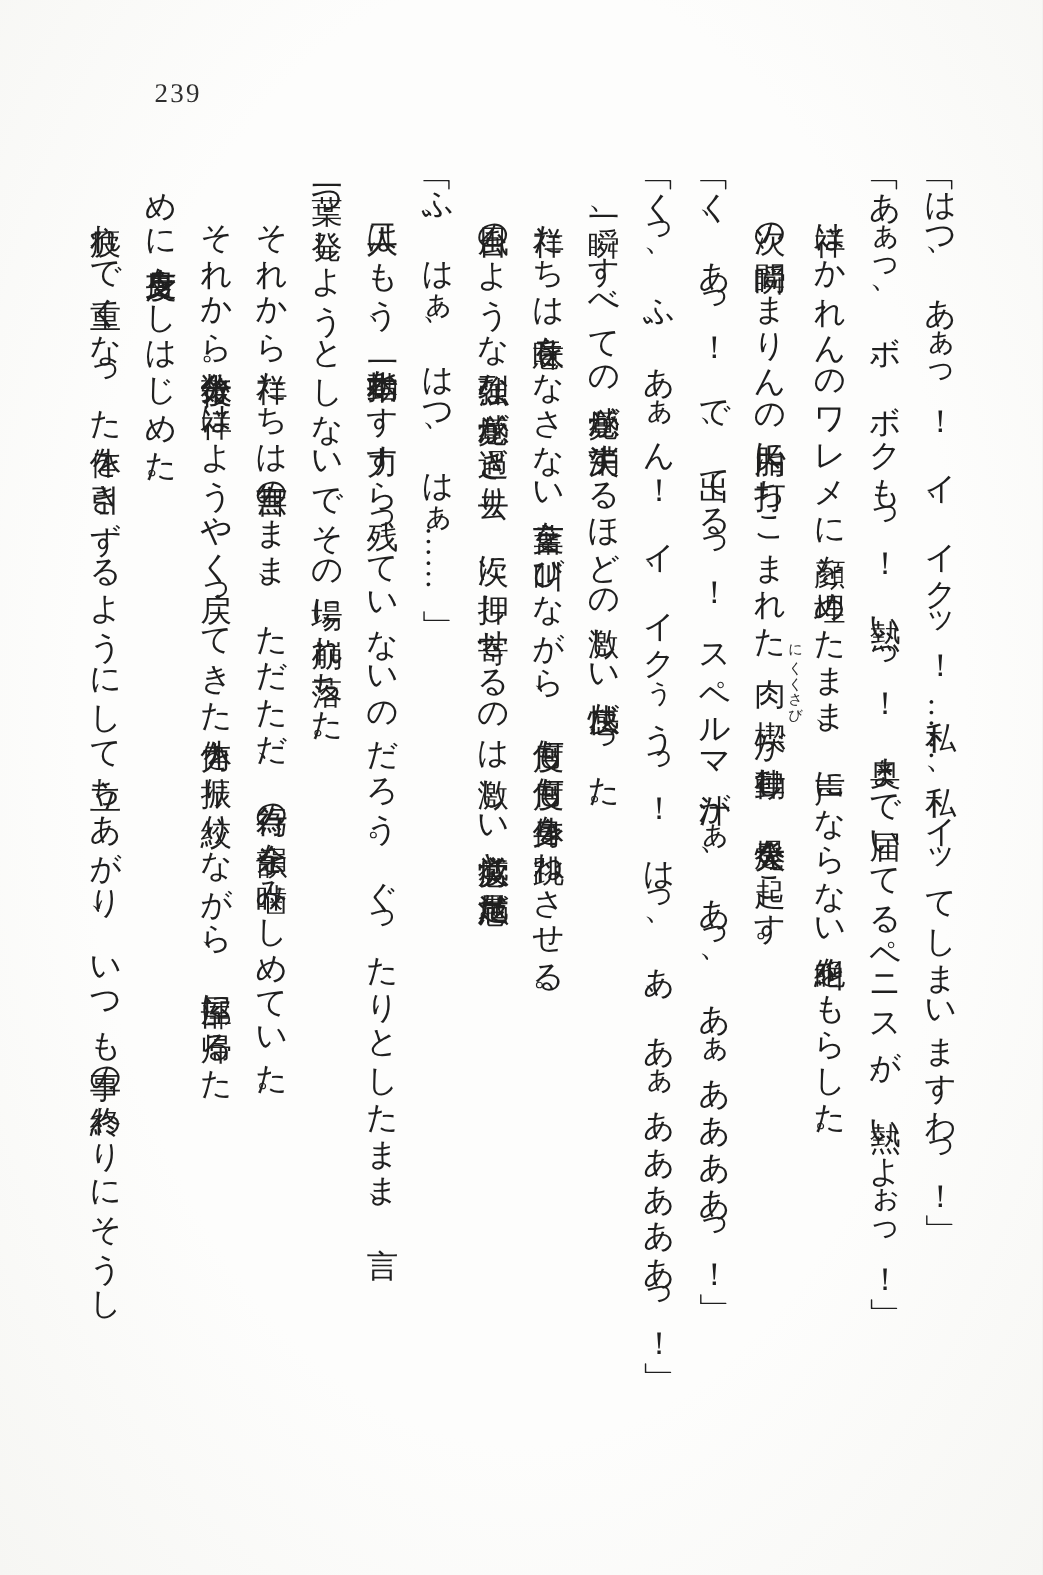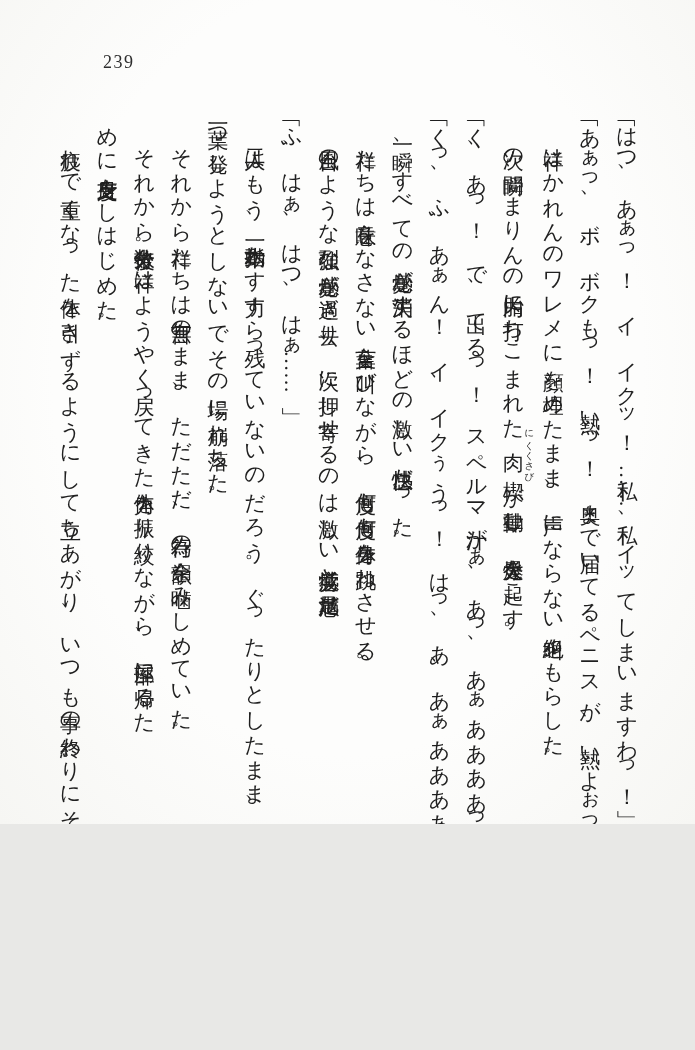--- a/index.html
+++ b/index.html
@@ -3,21 +3,21 @@
 <meta charset="utf-8">
 <style>
   html, body {
     margin: 0;
     padding: 0;
     background: #e8e8e6;
   }
   .page {
     position: relative;
     width: 695px;
-    height: 824px;
+    height: 1050px;
     margin: 0 auto;
     background: #fbfbf9;
     background-image: radial-gradient(ellipse at 50% 45%, #fdfdfc 60%, #f6f6f3 100%);
     overflow: hidden;
     font-family: "Liberation Serif", "DejaVu Serif", serif;
     color: #242424;
   }
   .page-number {
     position: absolute;
     top: 52px;

